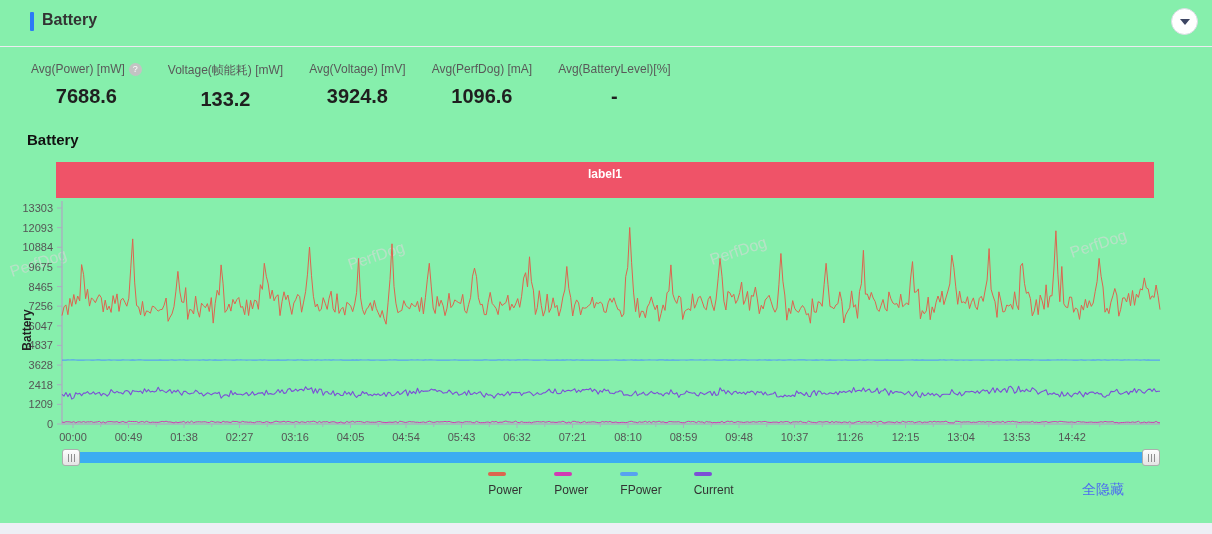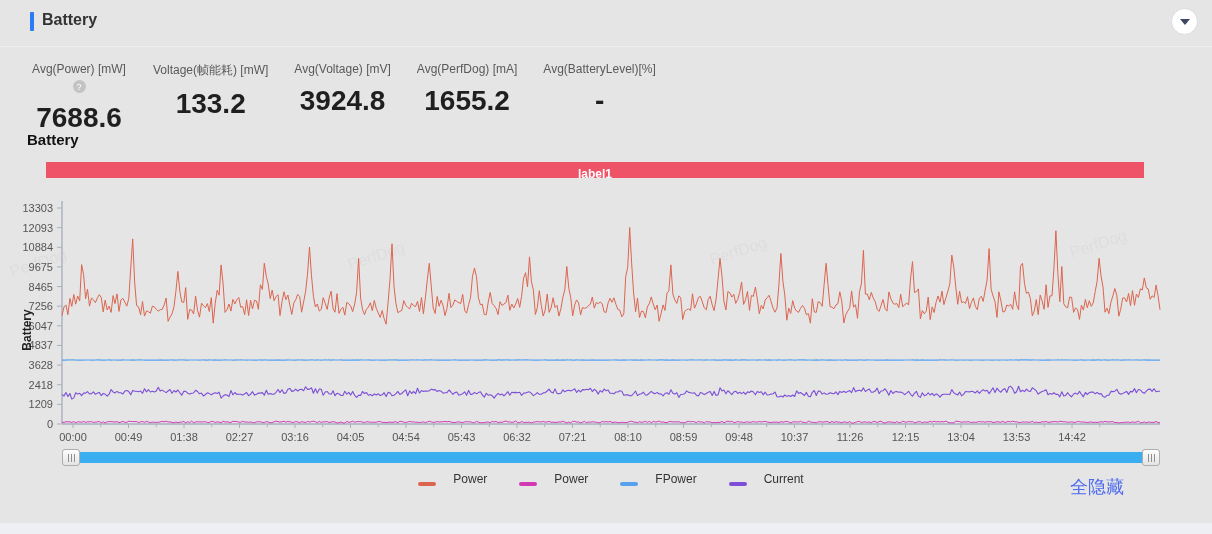--- a/index.html
+++ b/index.html
@@ -1,59 +1,59 @@
 <!DOCTYPE html>
 <html><head>
 <meta charset="utf-8">
 <style>
   * { margin:0; padding:0; box-sizing:border-box; }
   html,body { width:1212px; height:534px; background:#fff; overflow:hidden;
               font-family:"Liberation Sans", sans-serif; }
-  .card { position:relative; width:1212px; height:534px; background:#e5e5e5; }
+  .card { position:relative; width:1212px; height:534px; background:#86efac; }
 
   
   .panel-header { position:relative; height:47px; border-bottom:1px solid #ececf1; }
   .accent { position:absolute; left:30px; top:12px; width:4px; height:19px; border-radius:1px; }
   .panel-title { position:absolute; left:42px; top:11px; font-size:16px; font-weight:bold; color:#333; }
   .collapse-btn { position:absolute; right:14px; top:8px; width:27px; height:27px; border-radius:50%;
                   background:#fff; border:1px solid #d9dce3; cursor:pointer;
                   display:flex; align-items:center; justify-content:center; }
   .tri { width:0; height:0; border-left:5px solid transparent; border-right:5px solid transparent;
          border-top:6px solid #3d4663; }
 
   
   .stats-row { display:flex; gap:26px; padding:15px 0 0 31px; }
   .stat { text-align:center; min-width:96px; }
-  .stat-label { font-size:12px; color:#595959; display:flex; align-items:center; justify-content:center; gap:4px; white-space:nowrap;flex-direction:column; }
+  .stat-label { font-size:12px; color:#595959; display:flex; align-items:center; justify-content:center; gap:4px; white-space:nowrap; }
   .help { display:inline-flex; width:13px; height:13px; border-radius:50%; background:#c3c3c3; color:#fff;
           font-size:9px; align-items:center; justify-content:center; cursor:pointer; }
-  .stat-value { margin-top:9px; font-size:28px; font-weight:bold; color:#1f1f1f; }
+  .stat-value { margin-top:9px; font-size:20px; font-weight:bold; color:#1f1f1f; }
 
   
   .section-title { position:absolute; left:27px; top:131px; font-size:15px; font-weight:bold; color:#111; }
-  .label-bar { position:absolute; left:46px; top:162px; width:1098px; height:16px;
+  .label-bar { position:absolute; left:56px; top:162px; width:1098px; height:36px;
                color:#fff; font-size:12px; font-weight:bold; text-align:center; line-height:24px; }
   #chart-svg { position:absolute; left:0; top:195px; width:1212px; height:250px; display:block; }
 
   
   .scrollbar { position:absolute; left:0; top:449px; width:1212px; height:18px; }
   .sb-track { position:absolute; left:62px; top:3px; width:1098px; height:11px; }
   .sb-handle { position:absolute; top:0; width:18px; height:17px; border:1px solid #adadad; border-radius:3px;
                background:linear-gradient(#fdfdfd,#e4e4e4); cursor:ew-resize;
                display:flex; align-items:center; justify-content:center; gap:2px; }
   .sb-handle i { display:block; width:1px; height:8px; background:#8f8f8f; }
   .sb-left { left:62px; } .sb-right { left:1142px; }
 
   
   .legend-row { position:absolute; left:0; top:472px; width:1212px; height:20px; }
   .legend { position:absolute; left:62px; width:1098px; display:flex; justify-content:center; gap:32px; }
-  .legend-item { display:flex; align-items:flex-end; gap:17px; cursor:pointer; }
+  .legend-item { display:flex; align-items:flex-start; gap:7px; cursor:pointer;flex-direction:column; }
   .legend-dash { width:18px; height:4px; border-radius:2px; }
   .legend-label { font-size:12px; color:#333; }
-  .hide-all { position:absolute; right:88px; top:3px; font-size:18px; text-decoration:none; cursor:pointer; }
+  .hide-all { position:absolute; right:88px; top:9px; font-size:14px; text-decoration:none; cursor:pointer; }
 
   .bottom-strip { position:absolute; left:0; bottom:0; width:1212px; height:11px; background:#edeff5; }
 
   svg text { font-family:"Liberation Sans", sans-serif; }
 </style>
 </head>
 <body>
 
 <div class="card">
 
@@ -76,21 +76,21 @@
     <div class="stat">
       <div class="stat-label">Voltage(帧能耗) [mW]</div>
       <div class="stat-value">133.2</div>
     </div>
     <div class="stat">
       <div class="stat-label">Avg(Voltage) [mV]</div>
       <div class="stat-value">3924.8</div>
     </div>
     <div class="stat">
       <div class="stat-label">Avg(PerfDog) [mA]</div>
-      <div class="stat-value">1655.2</div>
+      <div class="stat-value">1096.6</div>
     </div>
     <div class="stat">
       <div class="stat-label">Avg(BatteryLevel)[%]</div>
       <div class="stat-value">-</div>
     </div>
   </div>
 
   <h2 class="section-title">Battery</h2>
 
   <div class="label-bar" style="background: rgb(239, 83, 104);">label1</div>

